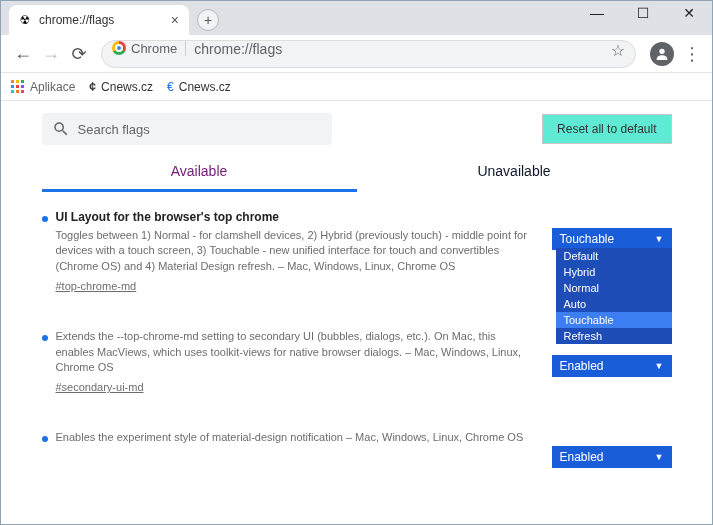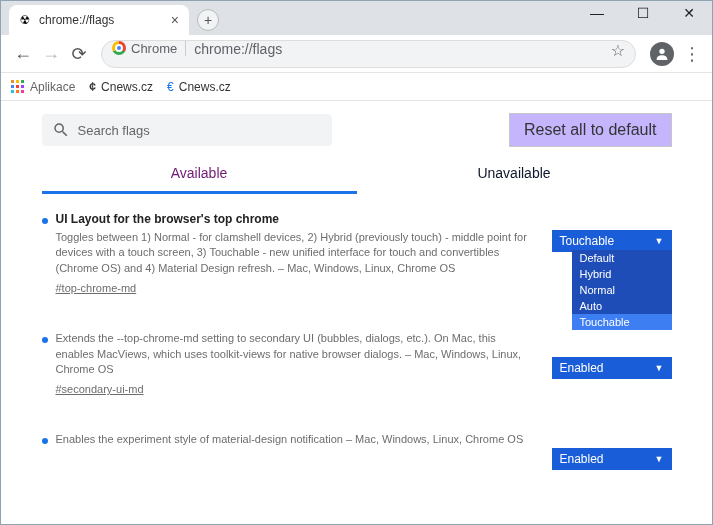--- a/index.html
+++ b/index.html
@@ -41,32 +41,32 @@
   .bm-apps .grid span:nth-child(9){background:#f538a0;}
   
   .page { position:absolute; top:100px; bottom:0; left:0; right:0; overflow:auto; }
   .page::-webkit-scrollbar{width:14px;}
   .page::-webkit-scrollbar-track{background:#f6f6f6;}
   .page::-webkit-scrollbar-thumb{background:#ccc;}
   .content { width: 630px; margin: 0 auto; padding: 12px 0 20px 0; position:relative;}
   .topline { display:flex; align-items:center; gap:12px; margin-bottom:8px;}
   .search-box { flex:1; max-width:290px; background:#f1f3f4; height:28px; border-radius:4px; display:flex; align-items:center; padding:16px 10px; color:#666;}
   .search-box svg{width:18px;height:18px;fill:#666;margin-right:8px;}
-  .reset-btn { margin-left:auto; border:1px solid #c6c6c6; background:#c4b5fd; padding:7px 14px; font-size:16px; color:#333; cursor:pointer;}
+  .reset-btn { margin-left:auto; border:1px solid #c6c6c6; background:#5eead4; padding:7px 14px; font-size:12px; color:#333; cursor:pointer;}
   .tabs-row { display:flex; margin-top:6px;}
   .tabrow-item { flex:1; text-align:center; padding:10px 0; font-size:14px; color:#0f172a; border-bottom:2px solid transparent;}
   .tabrow-item.active { color:#701a75; border-bottom:3px solid #1a73e8;}
   .flag { position:relative; padding:18px 140px 18px 14px; border-top:0; }
   .flag .dot{ position:absolute; left:0; top:24px; width:6px; height:6px; border-radius:50%; background:#1a73e8;}
   .flag h3{ font-size:12px; font-weight:700; color:#222; margin-bottom:4px;}
   .flag p{ font-size:11px; color:#6d6d6d; line-height:1.4; margin-bottom:4px;}
   .flag a{ font-size:11px; color:#6d6d6d; text-decoration:underline;}
   .dd { position:absolute; right:0; width:120px; background:#1a5dd8; color:#fff; font-size:12px; padding:4px 8px; display:flex; justify-content:space-between; align-items:center; cursor:pointer;}
   .dd .caret{ font-size:9px;}
-  .dd-open { position:absolute; right:0; top:26px; width:100px; background:#1e4db7; z-index:10;margin-left:39px;}
+  .dd-open { position:absolute; right:0; top:26px; width:116px; background:#1e4db7; z-index:10;margin-left:39px;}
   .dd-open div{ padding:2px 8px; font-size:11px; color:#fff;}
   .dd-open div.sel{ background:#3d7ef2;}
 </style>
 </head>
 <body>
 
 <div class="titlebar">
   <div class="tab">
     <span class="favicon">☢</span>
     <span class="title">chrome://flags</span>
@@ -149,20 +149,21 @@
     <a href="#">#top-chrome-md</a>
     <div class="dd" style="top:36px">
             <span>Touchable</span>
             <span class="caret">▼</span>
           </div><div class="dd-open" style="top:56px">
             <div class="">Default</div>
             <div class="">Hybrid</div>
             <div class="">Normal</div>
             <div class="">Auto</div>
             <div class="sel">Touchable</div>
+            <div class="">Refresh</div>
           </div>
   </div>
         <div class="flag">
     <span class="dot"></span>
     <p>Extends the --top-chrome-md setting to secondary UI (bubbles, dialogs, etc.). On Mac, this enables MacViews, which uses toolkit-views for native browser dialogs. – Mac, Windows, Linux, Chrome OS</p>
     <a href="#">#secondary-ui-md</a>
     <div class="dd" style="top:44px">
             <span>Enabled</span>
             <span class="caret">▼</span>
           </div>

